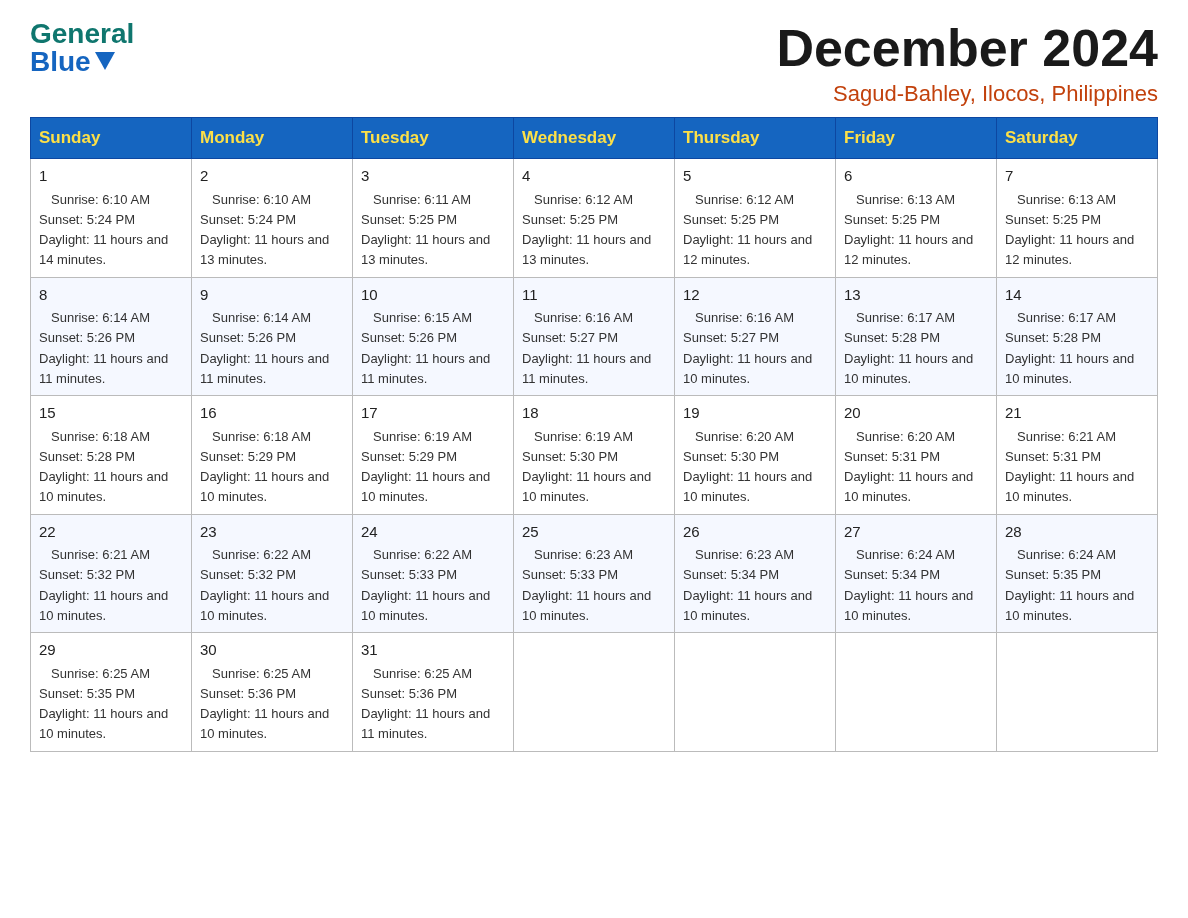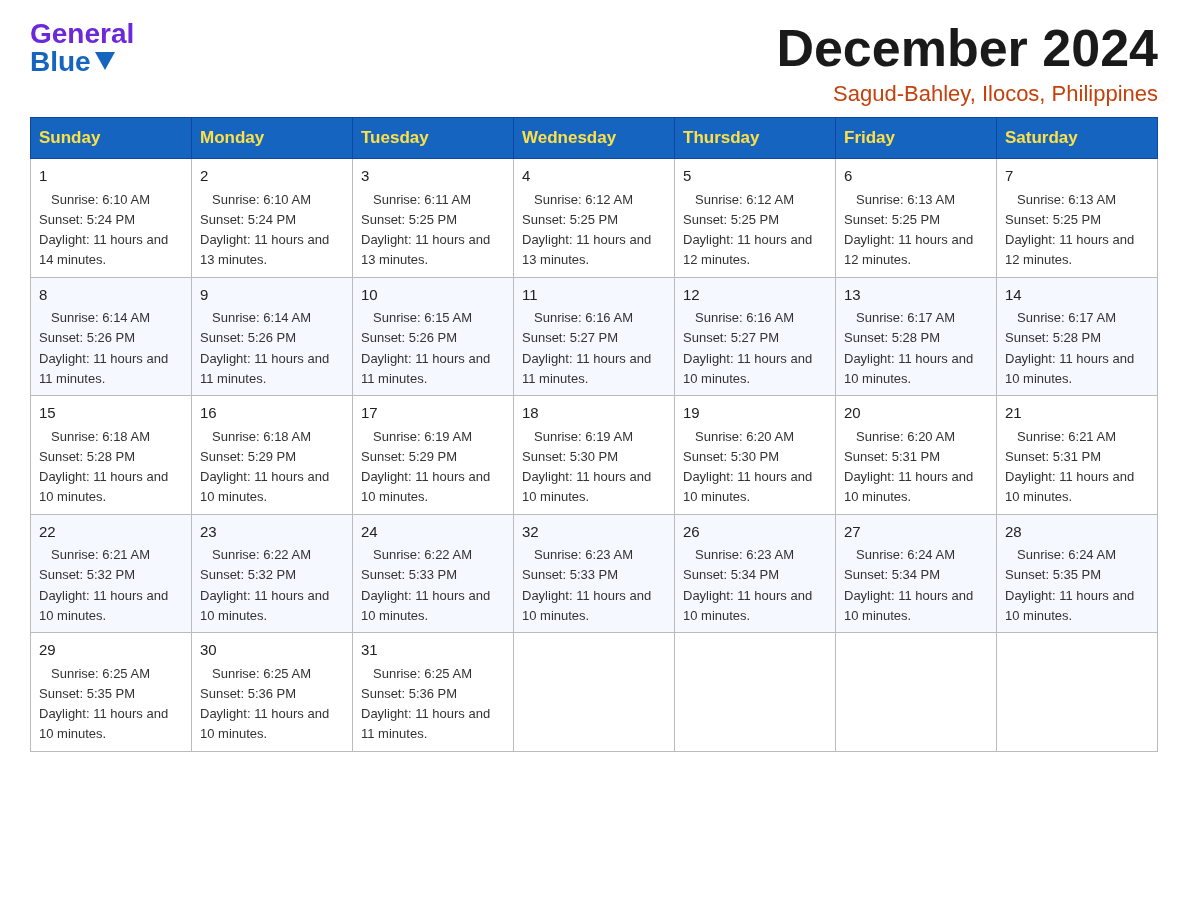--- a/index.html
+++ b/index.html
@@ -18,21 +18,21 @@
       margin-bottom: 10px;
     }
     .logo {
       display: flex;
       flex-direction: column;
       align-items: flex-start;
     }
     .logo-general {
       font-size: 28px;
       font-weight: bold;
-      color: #6d28d9;
+      color: #0f766e;
       line-height: 1;
     }
     .logo-blue {
       font-size: 28px;
       font-weight: bold;
       color: #1565c0;
       line-height: 1;
       display: flex;
       align-items: center;
     }
@@ -234,21 +234,21 @@
         </td>
         <td>
           <span class="day-number">23</span>
           <span class="day-info">Sunrise: 6:22 AM<br>Sunset: 5:32 PM<br>Daylight: 11 hours and 10 minutes.</span>
         </td>
         <td>
           <span class="day-number">24</span>
           <span class="day-info">Sunrise: 6:22 AM<br>Sunset: 5:33 PM<br>Daylight: 11 hours and 10 minutes.</span>
         </td>
         <td>
-          <span class="day-number">32</span>
+          <span class="day-number">25</span>
           <span class="day-info">Sunrise: 6:23 AM<br>Sunset: 5:33 PM<br>Daylight: 11 hours and 10 minutes.</span>
         </td>
         <td>
           <span class="day-number">26</span>
           <span class="day-info">Sunrise: 6:23 AM<br>Sunset: 5:34 PM<br>Daylight: 11 hours and 10 minutes.</span>
         </td>
         <td>
           <span class="day-number">27</span>
           <span class="day-info">Sunrise: 6:24 AM<br>Sunset: 5:34 PM<br>Daylight: 11 hours and 10 minutes.</span>
         </td>

